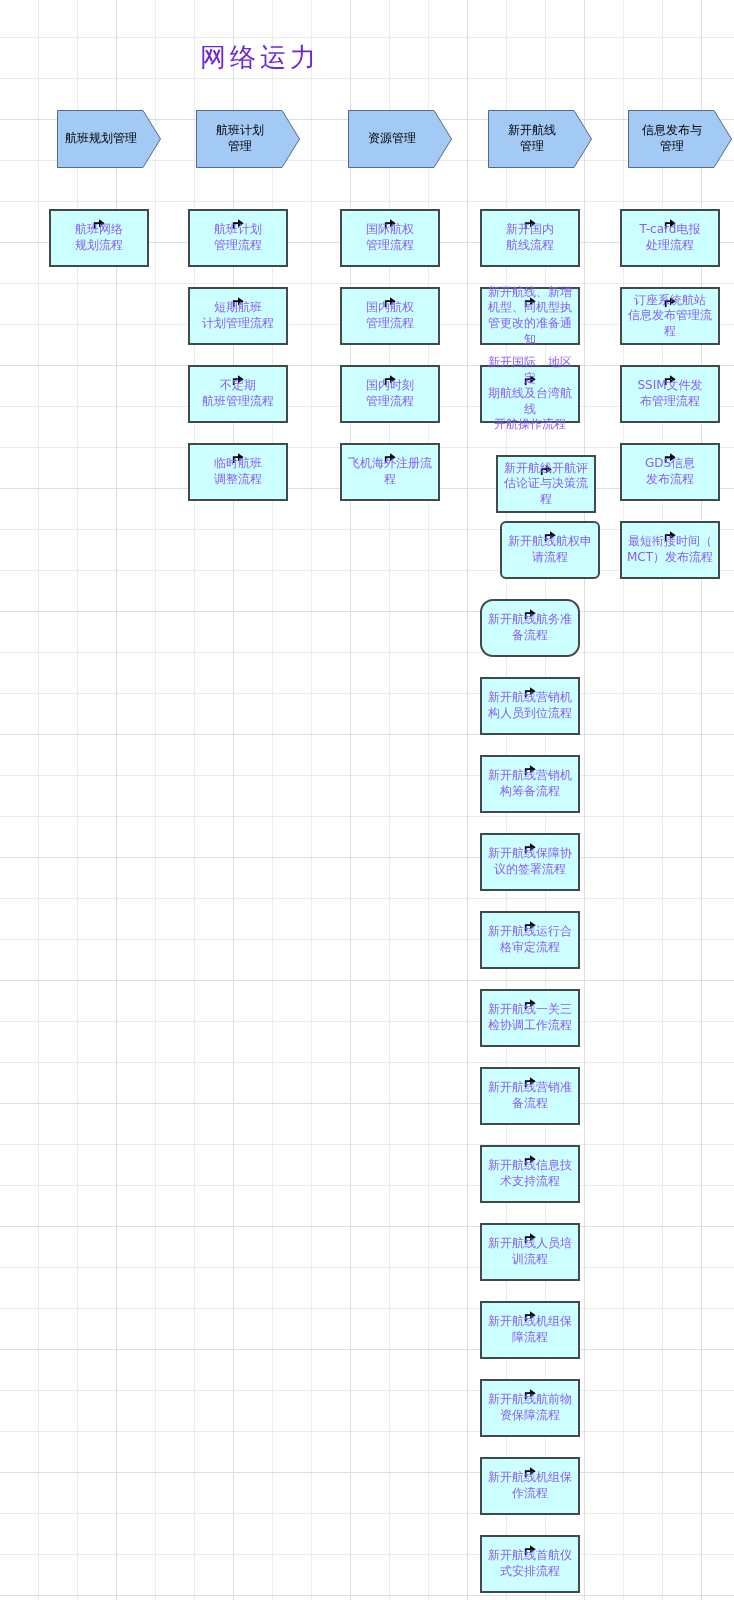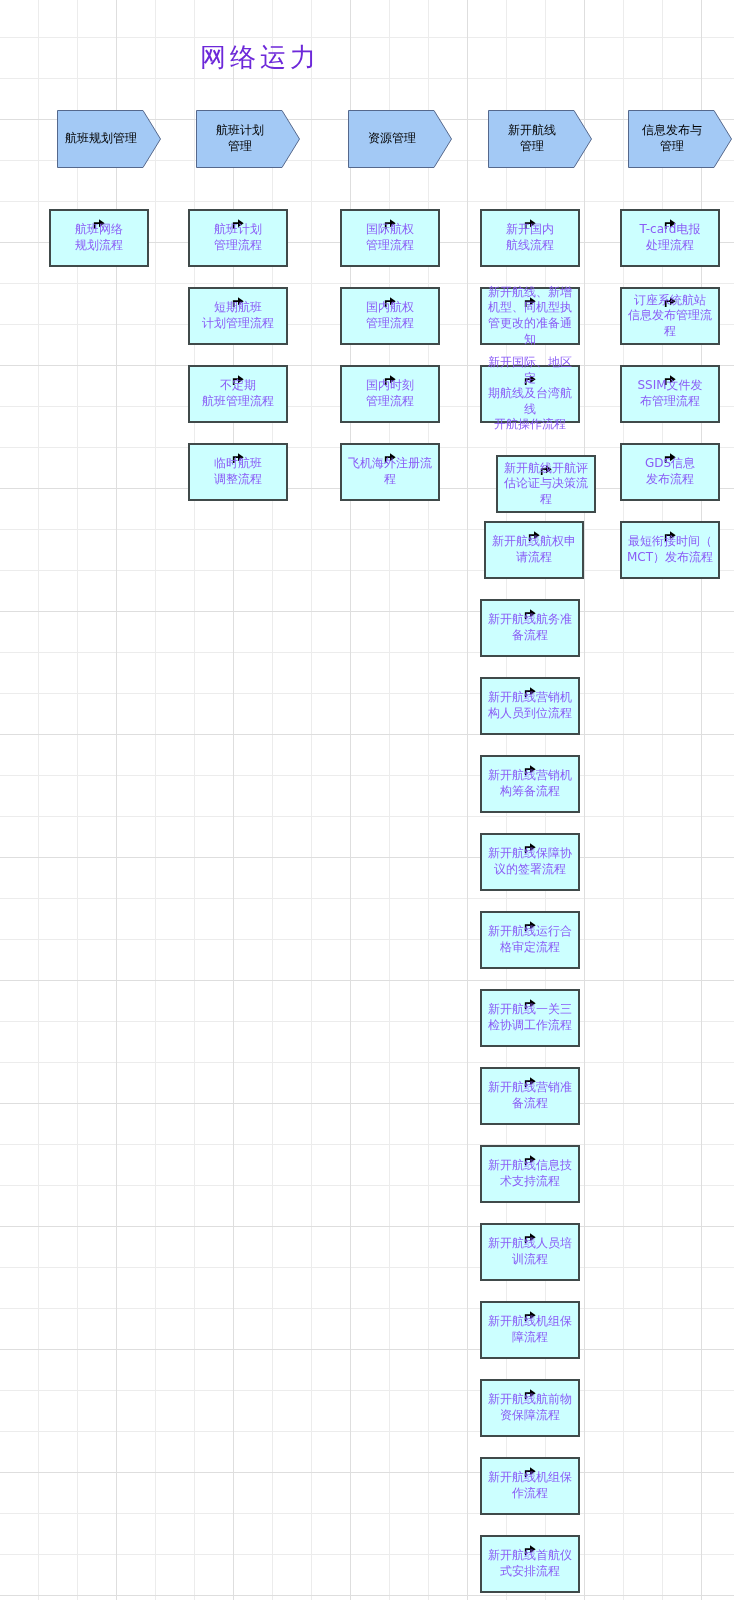--- a/index.html
+++ b/index.html
@@ -199,29 +199,29 @@
     </div>
     <div class="process-box" style="left: 480px; top: 455px; margin-left: 16px;">
       <span class="link-icon"><svg viewBox="0 0 13 11" width="13" height="11">
           <path d="M2.2 11 L2.2 5.2 L6.5 5.2" fill="none" stroke="#000000" stroke-width="1.7"></path>
           <path d="M6.5 1.2 L12.2 5.2 L6.5 9.2 Z" fill="#000000"></path>
         </svg></span>
       <span class="box-label">新开航线开航评
 估论证与决策流
 程</span>
     </div>
-    <div class="process-box" style="left: 484px; top: 521px;">
+    <div class="process-box" style="left: 500px; top: 521px; border-radius: 6px;">
       <span class="link-icon"><svg viewBox="0 0 13 11" width="13" height="11">
           <path d="M2.2 11 L2.2 5.2 L6.5 5.2" fill="none" stroke="#000000" stroke-width="1.7"></path>
           <path d="M6.5 1.2 L12.2 5.2 L6.5 9.2 Z" fill="#000000"></path>
         </svg></span>
       <span class="box-label">新开航线航权申
 请流程</span>
     </div>
-    <div class="process-box" style="left: 480px; top: 599px;">
+    <div class="process-box" style="left: 480px; top: 599px; border-radius: 13px;">
       <span class="link-icon"><svg viewBox="0 0 13 11" width="13" height="11">
           <path d="M2.2 11 L2.2 5.2 L6.5 5.2" fill="none" stroke="#000000" stroke-width="1.7"></path>
           <path d="M6.5 1.2 L12.2 5.2 L6.5 9.2 Z" fill="#000000"></path>
         </svg></span>
       <span class="box-label">新开航线航务准
 备流程</span>
     </div>
     <div class="process-box" style="left: 480px; top: 677px;">
       <span class="link-icon"><svg viewBox="0 0 13 11" width="13" height="11">
           <path d="M2.2 11 L2.2 5.2 L6.5 5.2" fill="none" stroke="#000000" stroke-width="1.7"></path>

